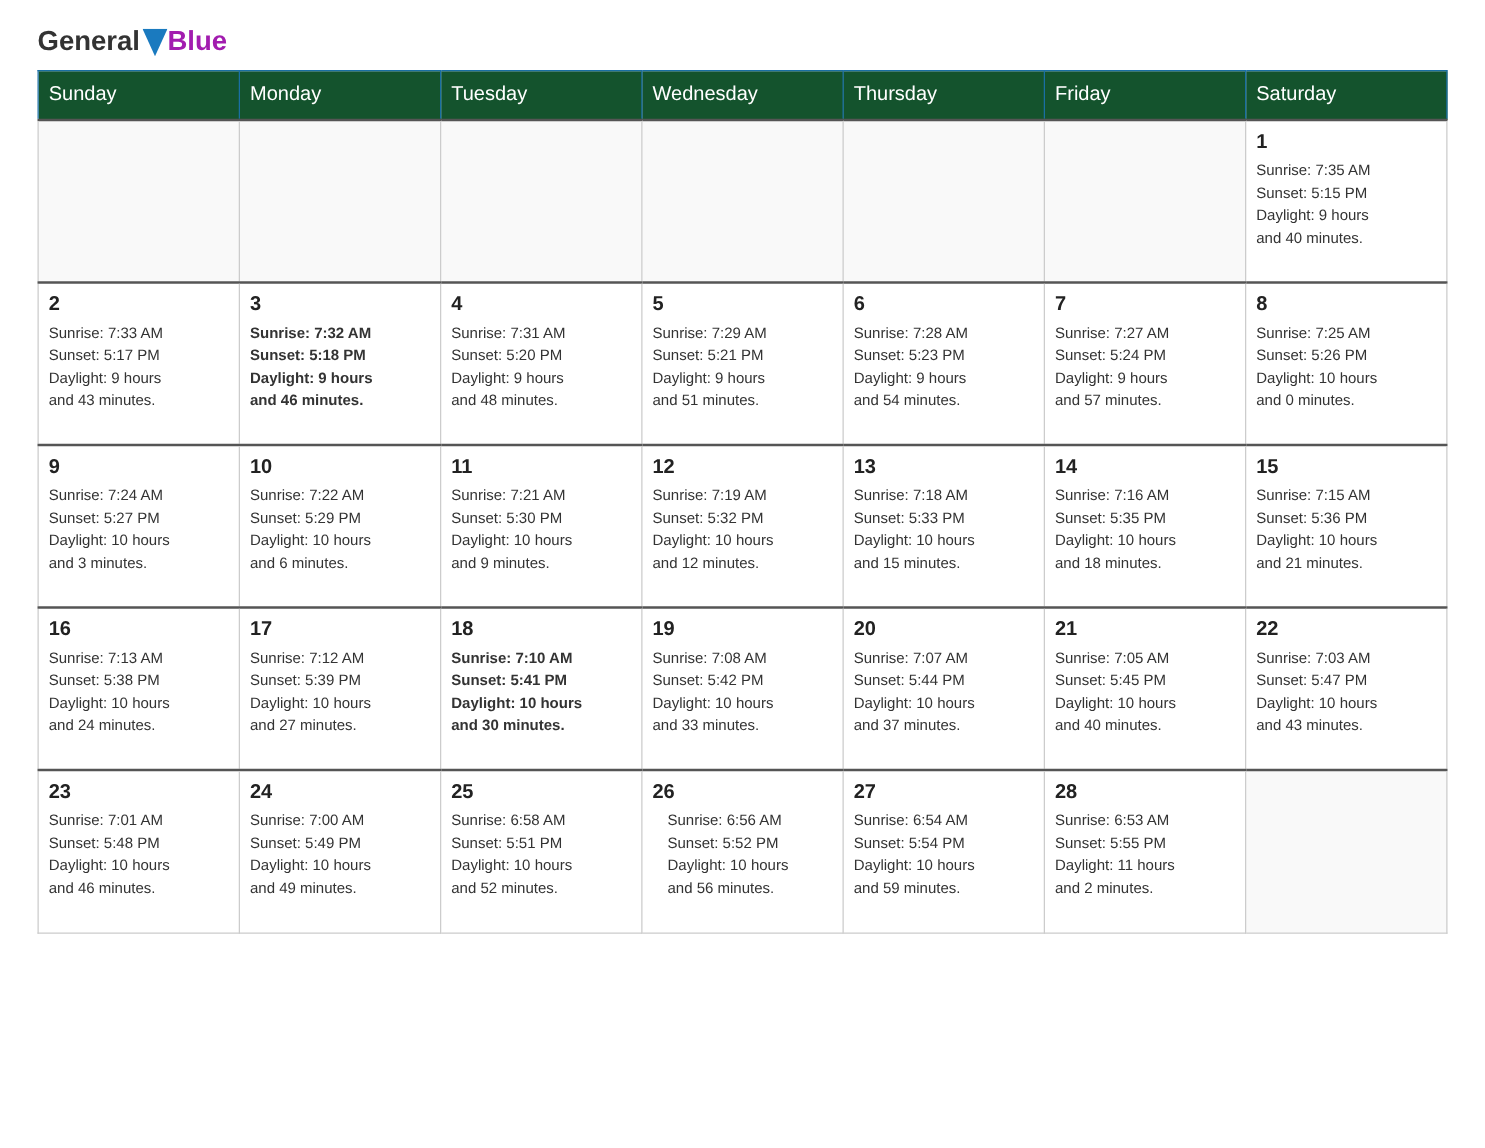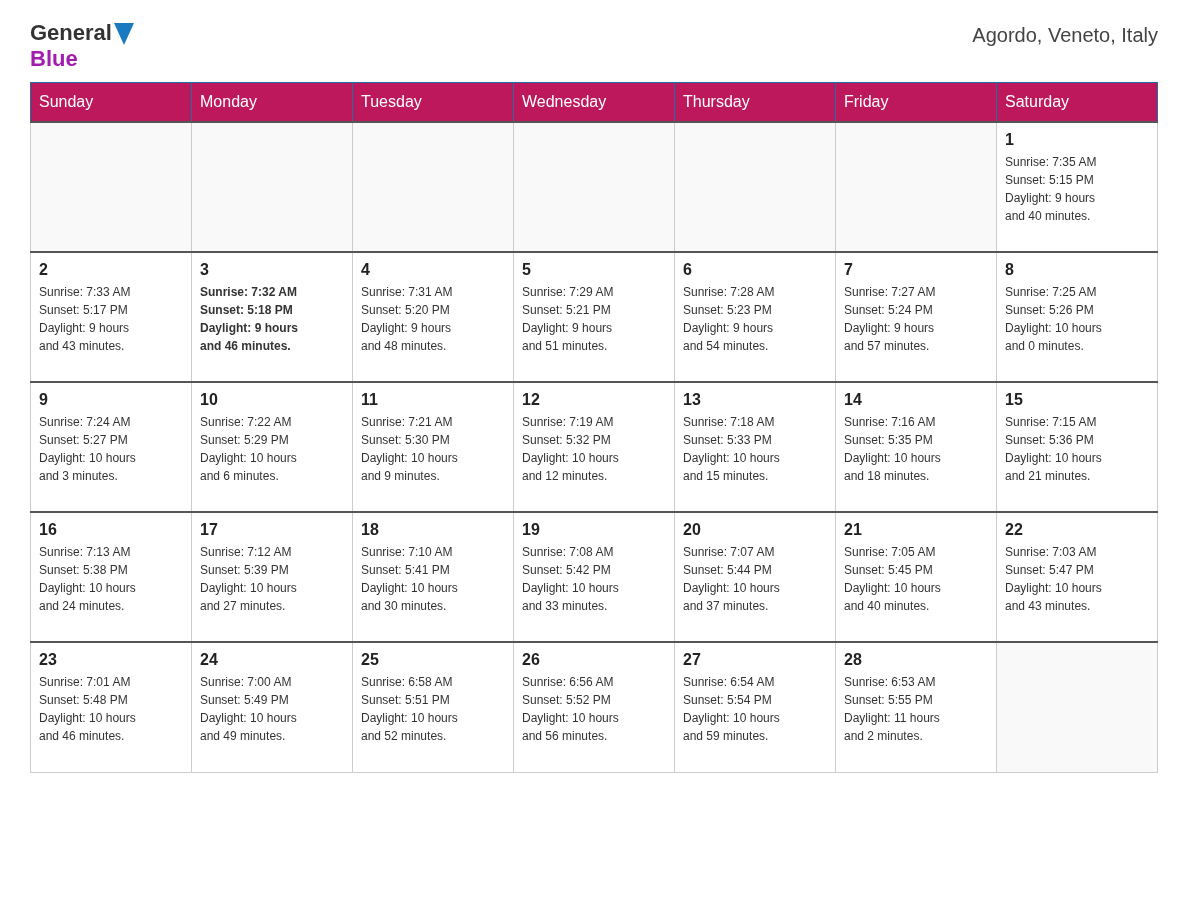--- a/index.html
+++ b/index.html
@@ -29,21 +29,21 @@
       font-size: 20px;
       color: #444;
       margin-top: 4px;
     }
     .calendar {
       width: 100%;
       border-collapse: collapse;
       margin-top: 10px;
     }
     .calendar th {
-      background-color: #be185d;
+      background-color: #14532d;
       color: #fff;
       padding: 10px 8px;
       text-align: left;
       font-size: 16px;
       font-weight: normal;
       border: 1px solid #1a6fa3;
     }
     .calendar td {
       vertical-align: top;
       padding: 8px;
@@ -64,21 +64,20 @@
     .day-info {
       font-size: 12px;
       color: #333;
       line-height: 1.5;
     }
     .empty-cell {
       background: #f9f9f9;
     }
     .logo-container {
       display: flex;
-      flex-direction: column;
     }
     .logo-top-line {
       display: flex;
       align-items: center;
     }
     .logo-bottom-line {
       display: flex;
       align-items: center;
     }
   </style>
@@ -91,21 +90,20 @@
       <span style="font-size:22px;font-weight:bold;color:#333;">General</span>
       <svg width="20" height="22" viewBox="0 0 20 22" style="margin-left:2px;margin-top:2px;">
         <polygon points="0,0 20,0 10,22" fill="#1a7abf"></polygon>
       </svg>
     </div>
     <div class="logo-bottom-line">
       <span style="font-size:22px;font-weight:bold;color:#a21caf;">Blue</span>
     </div>
   </div>
   <div class="title-section">
-    <div class="location-title">Agordo, Veneto, Italy</div>
   </div>
 </div>
 
 <table class="calendar">
   <thead>
     <tr>
     <th>Sunday</th>
         <th>Monday</th>
         <th>Tuesday</th>
         <th>Wednesday</th>
@@ -242,21 +240,21 @@
         </td>
         <td>
           <div class="day-number">17</div>
           <div class="day-info" style="white-space: pre-line;">Sunrise: 7:12 AM
 Sunset: 5:39 PM
 Daylight: 10 hours
 and 27 minutes.</div>
         </td>
         <td>
           <div class="day-number">18</div>
-          <div class="day-info" style="white-space: pre-line;">Sunrise: 7:10 AM
+          <div class="day-info" style="white-space: pre-line; font-weight: bold;">Sunrise: 7:10 AM
 Sunset: 5:41 PM
 Daylight: 10 hours
 and 30 minutes.</div>
         </td>
         <td>
           <div class="day-number">19</div>
           <div class="day-info" style="white-space: pre-line;">Sunrise: 7:08 AM
 Sunset: 5:42 PM
 Daylight: 10 hours
 and 33 minutes.</div>
@@ -300,21 +298,21 @@
         </td>
         <td>
           <div class="day-number">25</div>
           <div class="day-info" style="white-space: pre-line;">Sunrise: 6:58 AM
 Sunset: 5:51 PM
 Daylight: 10 hours
 and 52 minutes.</div>
         </td>
         <td>
           <div class="day-number">26</div>
-          <div class="day-info" style="white-space: pre-line;">Sunrise: 6:56 AM
+          <div class="day-info" style="white-space: pre-line; margin-left: 12px;">Sunrise: 6:56 AM
 Sunset: 5:52 PM
 Daylight: 10 hours
 and 56 minutes.</div>
         </td>
         <td>
           <div class="day-number">27</div>
           <div class="day-info" style="white-space: pre-line;">Sunrise: 6:54 AM
 Sunset: 5:54 PM
 Daylight: 10 hours
 and 59 minutes.</div>

